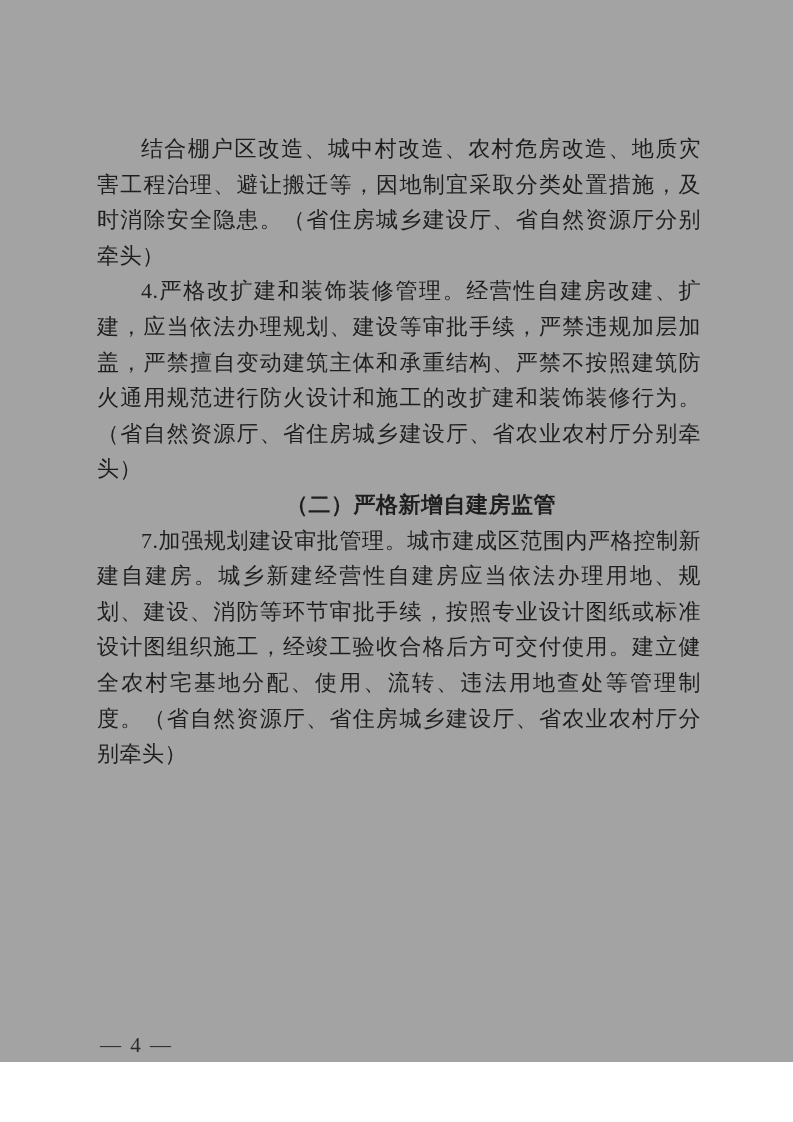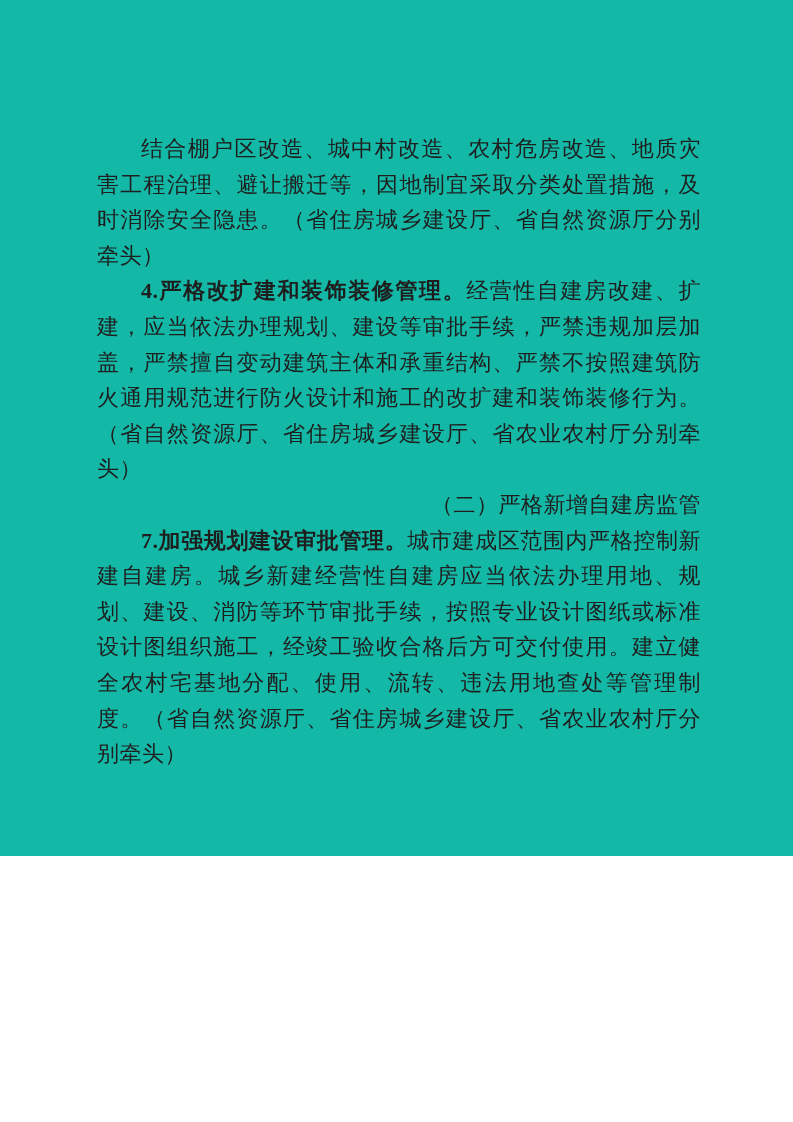--- a/index.html
+++ b/index.html
@@ -1,46 +1,46 @@
 <!DOCTYPE html>
 <html><head>
 <meta charset="utf-8">
 <style>
   * { margin: 0; padding: 0; box-sizing: border-box; }
   html, body { background: #ffffff; }
   .page {
     position: relative;
     width: 793px;
-    height: 856px;
-    background: #14b8a6;
+    height: 1062px;
+    background: #a3a3a3;
     font-family: "Liberation Serif", serif;
     color: #1e1e1e;
     overflow: hidden;
   }
   .body-text {
     position: absolute;
     left: 97px;
     top: 131px;
     width: 604px;
     font-size: 22px;
     line-height: 35.6px;
     text-align: justify;
     text-justify: inter-character;
     letter-spacing: 0.5px;
   }
   .para {
     text-indent: 2em;
   }
   .lead {
-    font-weight: bold;
+    font-weight: normal;
   }
   .section-heading {
     text-indent: 2em;
-    text-align: right;
-    font-weight: 400;
+    text-align: center;
+    font-weight: 700;
   }
   .footer {
     position: absolute;
     left: 100px;
     top: 1033px;
     font-size: 21px;
     letter-spacing: 2px;
     color: #2a2a2a;
     font-family: "Liberation Serif", serif;
   }

